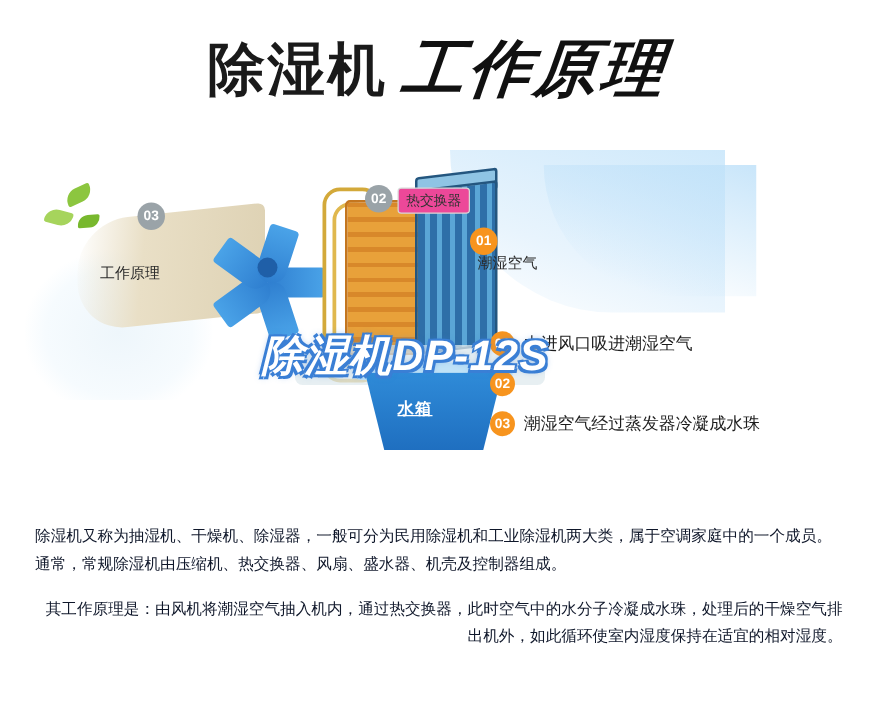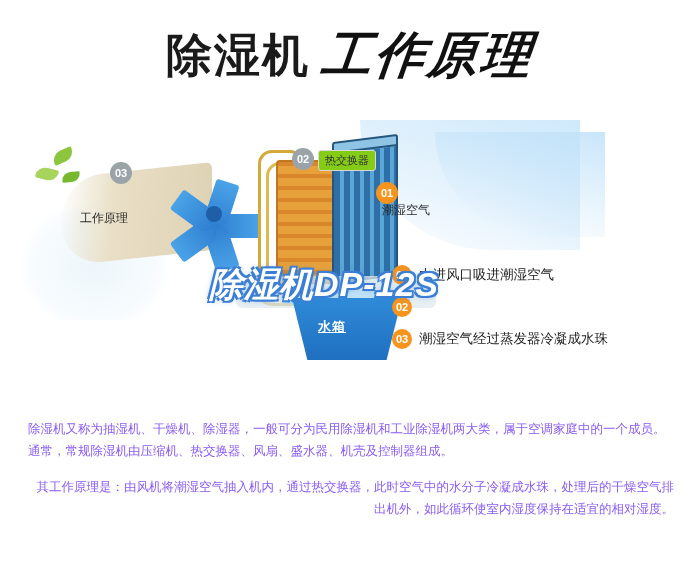--- a/index.html
+++ b/index.html
@@ -125,21 +125,21 @@
   }
 
   
   .badge{
     position:absolute;width:22px;height:22px;border-radius:50%;
     background:#f7941e;color:#fff;font-size:11px;font-weight:bold;
     display:flex;align-items:center;justify-content:center;
   }
   .badge.gray{background:#9aa3a8;}
   .chip{
-    position:absolute;font-size:11px;color:#333;background:#84cc16;
+    position:absolute;font-size:11px;color:#333;background:#ec4899;
     border:1px solid #d8d8d8;border-radius:3px;padding:2px 6px;white-space:nowrap;
   }
   .lbl{
     position:absolute;font-size:12px;color:#2a2a2a;white-space:nowrap;
   }
 
   
   .steps{
     position:absolute;left:392px;top:155px;width:300px;
   }
@@ -162,21 +162,21 @@
     text-shadow:
       -2px -2px 0 #3a7fd5, 2px -2px 0 #3a7fd5,
       -2px  2px 0 #3a7fd5, 2px  2px 0 #3a7fd5,
       0 0 6px rgba(58,127,213,.7);
     pointer-events:none;
   }
 
   
   .body-text{
     position:absolute;left:28px;top:418px;width:646px;
-    font-size:12.5px;line-height:22px;color:#8b5cf6;
+    font-size:12.5px;line-height:22px;color:#0f172a;
   }
   .body-text p{margin:0 0 14px 0;}
   .body-text p.second{margin-bottom:0;text-align:right;}
 </style>
 </head>
 <body>
 
 <div class="page">
 
   <div class="title-wrap">

